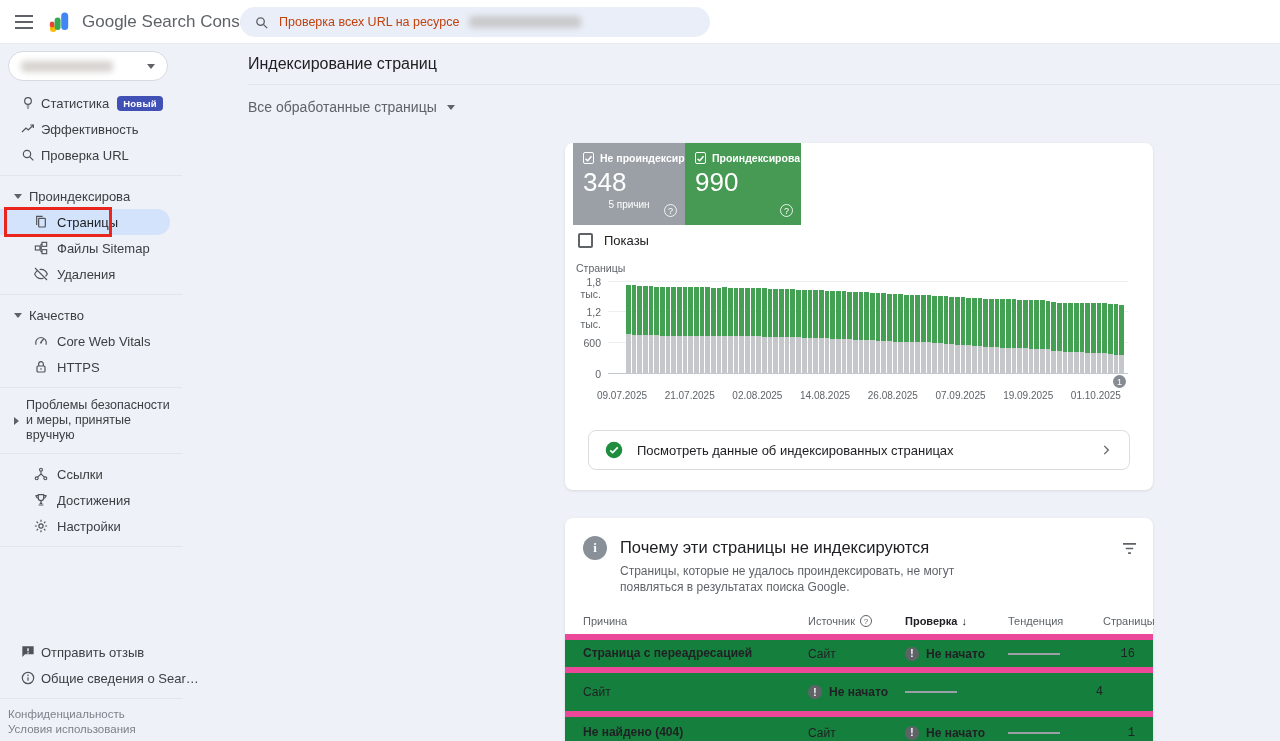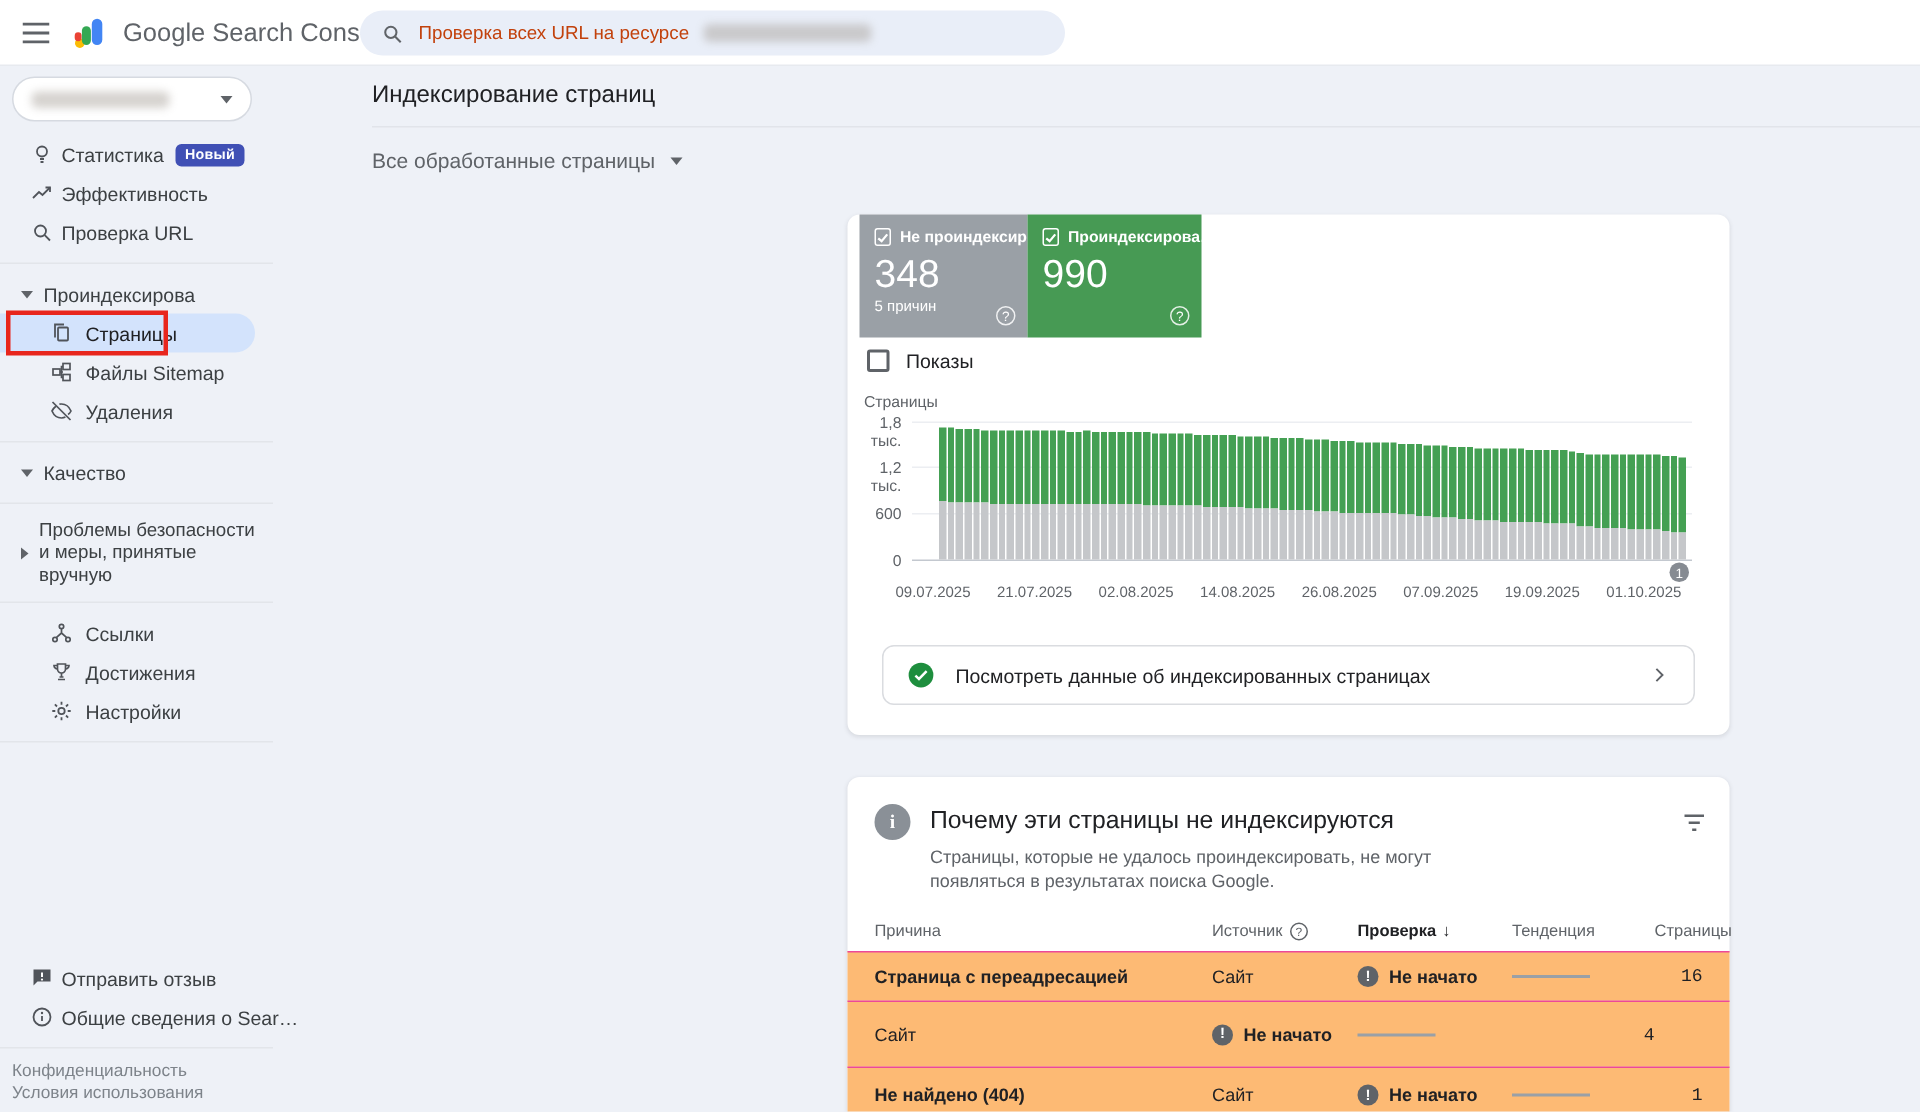--- a/index.html
+++ b/index.html
@@ -57,21 +57,21 @@
           box-shadow:0 1px 3px rgba(60,64,67,.13); }
   #card-chart { top:143px; height:347px; }
   #card-issues { top:518px; height:300px; }
 
   
   .chip { position:absolute; top:0; height:82px; color:#fff; padding:9px 10px; cursor:pointer; }
   .chip-top { display:flex; align-items:center; gap:6px; }
   .chk { width:12px; height:12px; border:1.5px solid #fff; border-radius:2px; display:flex; align-items:center; justify-content:center; }
   .chip-label { font-size:10.5px; font-weight:bold; white-space:nowrap; }
   .chip-value { font-size:26px; font-weight:400; margin-top:3px; }
-  .chip-sub { font-size:10px; margin-top:1px; }
+  .chip-sub { font-size:10px; margin-top:1px;text-align:center; }
   .qmark { position:absolute; right:8px; bottom:8px; width:13px; height:13px; border:1px solid rgba(255,255,255,.85);
            border-radius:50%; font-size:9px; display:flex; align-items:center; justify-content:center; cursor:pointer; }
 
   .impressions { position:absolute; left:13px; top:90px; display:flex; align-items:center; cursor:pointer; }
   .cb-empty { width:15px; height:15px; border:2px solid #5f6368; border-radius:2px; }
   .impressions .lbl { margin-left:11px; font-size:13px; color:#202124; }
 
   
   .chart { position:absolute; left:0; top:118px; width:588px; height:160px; }
   .chart .axis-name { position:absolute; left:11px; top:1px; font-size:10.5px; color:#5f6368; }
@@ -102,21 +102,21 @@
   .issues-sub { position:absolute; left:55px; top:45px; width:392px; font-size:12px; line-height:16px; color:#5f6368; }
   .filter-ic { position:absolute; right:16px; top:24px; color:#5f6368; cursor:pointer; }
 
   .tbl { position:absolute; left:0; top:90px; width:588px; font-size:12px; }
   .trow { display:grid; grid-template-columns:225px 97px 103px 95px 1fr; align-items:center; padding:0 18px; }
   .thead { height:26px; font-size:11px; color:#5f6368; }
   .thead .sorted { color:#202124; font-weight:bold; display:flex; align-items:center; gap:4px; cursor:pointer; }
   .thead .co { display:flex; align-items:center; gap:5px; cursor:pointer; }
   .q-outline { width:12px; height:12px; border:1px solid #5f6368; border-radius:50%; font-size:8px;
                display:flex; align-items:center; justify-content:center; color:#5f6368; cursor:pointer; }
-  .drow { border-top:1px solid #ec4899; cursor:pointer; background:#fdba74; }
+  .drow { border-top:6px solid #ec4899; cursor:pointer; background:#15803d; }
   .r1 { height:33px; } .r2 { height:44px; } .r3 { height:37px; }
   .reason { font-weight:bold; line-height:15px; padding-right:14px; }
   .statcell { display:flex; align-items:center; gap:7px; font-weight:bold; }
   .status-ic { width:14px; height:14px; border-radius:50%; background:#5f6368; color:#fff; font-size:10px;
                font-weight:bold; display:flex; align-items:center; justify-content:center; flex:0 0 14px; }
   .spark { width:52px; height:2px; background:#9aa0a6; }
   .num { text-align:right;font-family:Liberation Mono, monospace; }
   .col-r { text-align:right; }
 </style>
 </head>
@@ -221,20 +221,40 @@
       </span>
       <span>Удаления</span>
     </div>
 
     <div class="sdiv"></div>
 
     <div class="nav-item sec">
       <span class="caret-d"></span>
       <span>Качество</span>
     </div>
+    <div class="nav-item lvl1">
+      <span class="ic">
+        <svg viewBox="0 0 24 24" fill="none" stroke="currentColor" stroke-width="1.8">
+            <path d="M4.5 17.5a8 8 0 1 1 15 0"></path>
+            <path d="M12 13.5 16 9"></path>
+            <circle cx="12" cy="14.5" r="1.4" fill="currentColor" stroke="none"></circle>
+          </svg>
+      </span>
+      <span>Core Web Vitals</span>
+    </div>
+    <div class="nav-item lvl1">
+      <span class="ic">
+        <svg viewBox="0 0 24 24" fill="none" stroke="currentColor" stroke-width="1.8">
+            <rect x="6" y="10.5" width="12" height="9" rx="1.5"></rect>
+            <path d="M8.5 10.5V7.5a3.5 3.5 0 0 1 7 0v3"></path>
+            <circle cx="12" cy="15" r="1.2" fill="currentColor" stroke="none"></circle>
+          </svg>
+      </span>
+      <span>HTTPS</span>
+    </div>
 
     <div class="sdiv"></div>
 
     <div class="nav-item sec two-line">
       <span class="caret-r"></span>
       <span class="lbl">Проблемы безопасности и меры, принятые вручную</span>
     </div>
 
     <div class="sdiv"></div>
 

